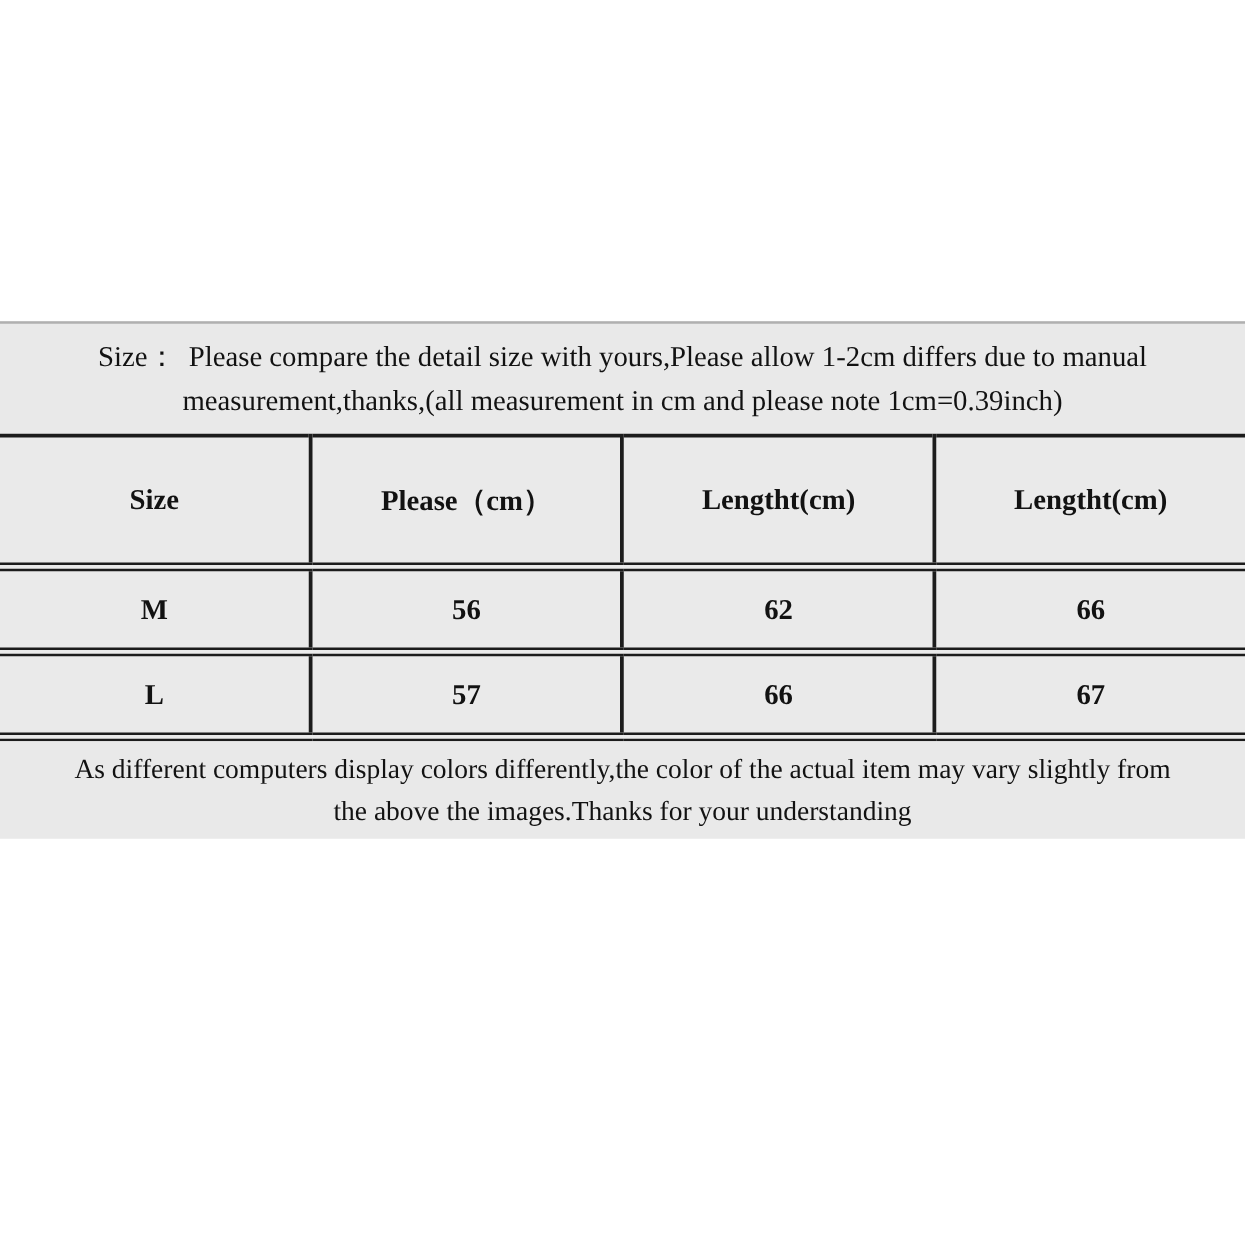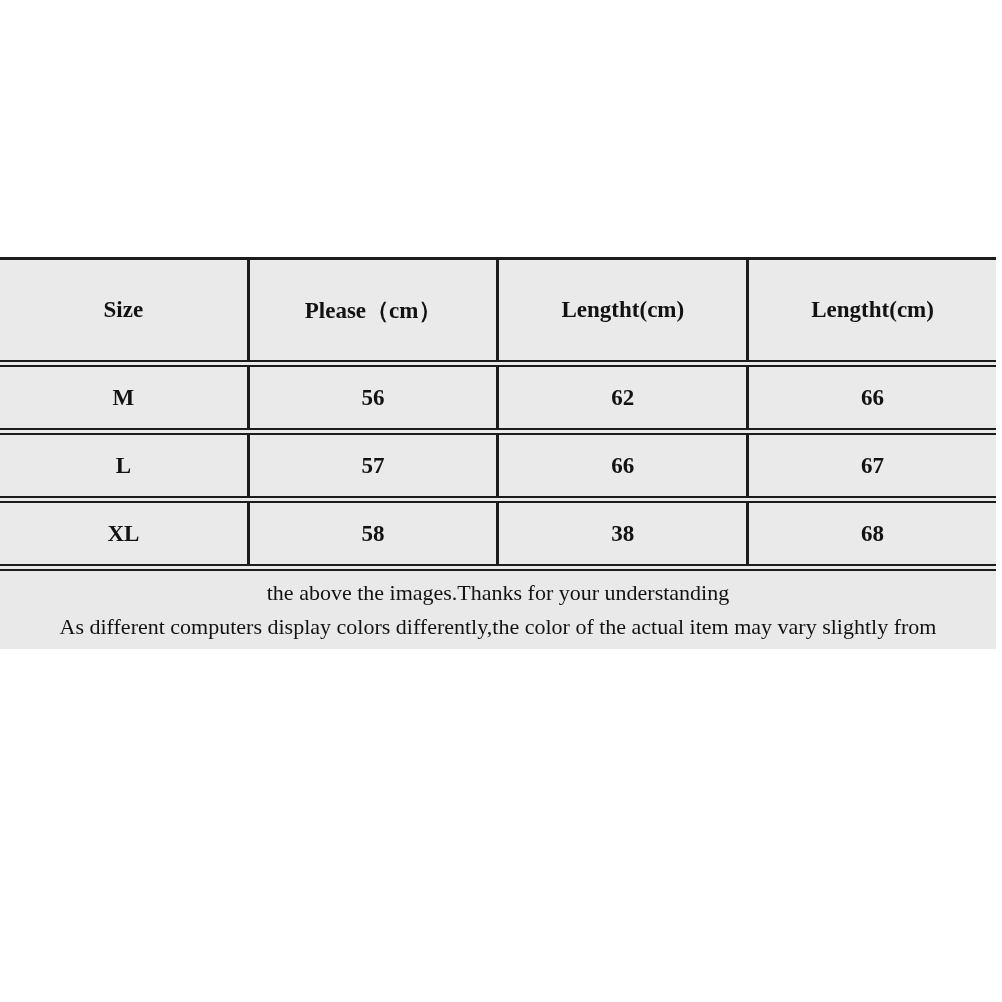--- a/index.html
+++ b/index.html
@@ -77,20 +77,26 @@
   }
   table.size-table td {
     height: 61px;
   }
 </style>
 </head>
 <body>
 
 <div class="content">
 
+  <div class="notice notice-top">
+    <div class="line">
+      <span class="size-label">Size：</span><span>Please compare the detail size with yours,Please allow 1-2cm differs due to manual</span>
+    </div>
+    <div class="line">measurement,thanks,(all measurement in cm and please note 1cm=0.39inch)</div>
+  </div>
 
   <table class="size-table">
     <thead>
       <tr>
         <th>Size</th>
         <th>Please（cm）</th>
         <th>Lengtht(cm)</th>
         <th>Lengtht(cm)</th>
       </tr>
     </thead>
@@ -100,27 +106,21 @@
         <td>56</td>
         <td>62</td>
         <td>66</td>
       </tr>
       <tr>
         <td>L</td>
         <td>57</td>
         <td>66</td>
         <td>67</td>
       </tr>
-      <tr>
-        <td>XL</td>
-        <td>58</td>
-        <td>38</td>
-        <td>68</td>
-      </tr>
     </tbody>
   </table>
 
   <div class="notice notice-bottom">
+    <div class="line">As different computers display colors differently,the color of the actual item may vary slightly from</div>
     <div class="line">the above the images.Thanks for your understanding</div>
-    <div class="line">As different computers display colors differently,the color of the actual item may vary slightly from</div>
   </div>
 
 </div>
 
 </body></html>

